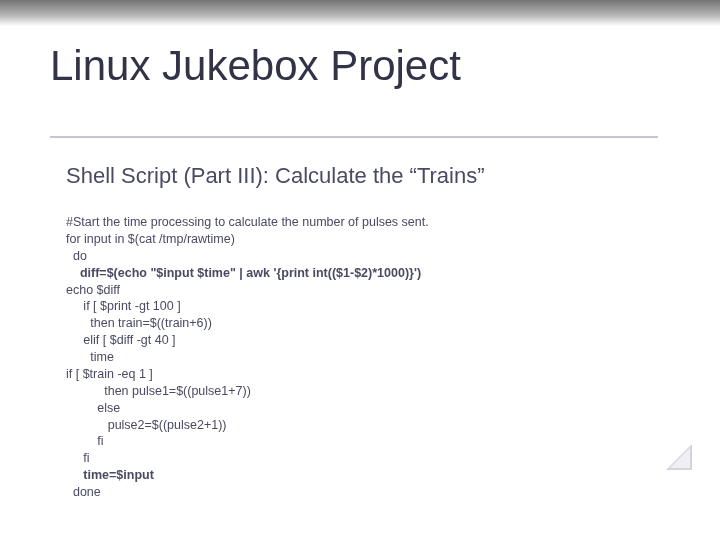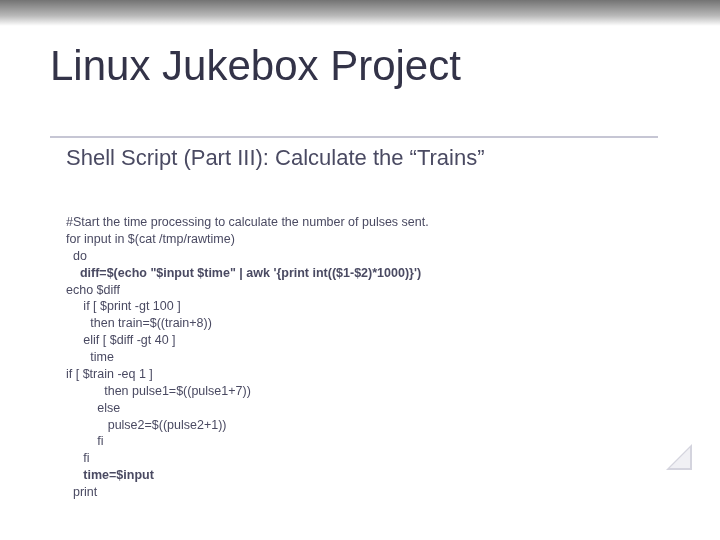--- a/index.html
+++ b/index.html
@@ -1,45 +1,45 @@
 <!DOCTYPE html>
 <html><head>
 <meta charset="utf-8">
 <style>
   html,body{margin:0;padding:0;width:720px;height:540px;background:#fff;font-family:Verdana,Geneva,sans-serif;color:#3a3a5a;overflow:hidden}
   .slide{position:relative;width:720px;height:494px;box-sizing:border-box}
   .shadow-bar{position:absolute;top:0;left:0;right:0;height:26px;background:linear-gradient(to bottom,rgba(0,0,0,0.55),rgba(0,0,0,0.28) 60%,rgba(0,0,0,0) 100%)}
   .title{position:absolute;left:50px;top:42px;font-size:42px;font-weight:400;letter-spacing:0px;color:#333348}
   .rule{position:absolute;left:50px;top:136px;width:608px;height:0;border-top:2px solid #c6c6d4}
-  .subtitle{position:absolute;left:66px;top:145px;font-size:22px;color:#4a4a62}
+  .subtitle{position:absolute;left:66px;top:163px;font-size:22px;color:#4a4a62}
   .code{position:absolute;left:66px;top:214px;font-size:12.5px;line-height:1.35;color:#4a4a62;white-space:pre}
   .code b{font-weight:700}
   .corner{position:absolute;right:28px;bottom:24px;width:26px;height:26px}
   .corner::before{content:"";position:absolute;right:0;bottom:0;width:0;height:0;border-left:26px solid transparent;border-bottom:26px solid #d4d4de}
   .corner::after{content:"";position:absolute;right:0;bottom:0;width:0;height:0;border-left:26px solid transparent;border-bottom:26px solid #f0f0f4;transform:translate(-2px,-2px) scale(.78);transform-origin:right bottom}
 </style>
 </head>
 <body>
 
 <div class="slide">
   <div class="shadow-bar"></div>
   <div class="title">Linux Jukebox Project</div>
   <div class="rule"></div>
   <div class="subtitle">Shell Script (Part III): Calculate the “Trains”</div>
   <div class="code"><span>#Start the time processing to calculate the number of pulses sent.</span>
 <span>for input in $(cat /tmp/rawtime)</span>
 <span>  do</span>
 <b>    diff=$(echo "$input $time" | awk '{print int(($1-$2)*1000)}')</b>
 <span>echo $diff</span>
 <span>     if [ $print -gt 100 ]</span>
-<span>       then train=$((train+8))</span>
+<span>       then train=$((train+6))</span>
 <span>     elif [ $diff -gt 40 ]</span>
 <span>       time</span>
 <span>if [ $train -eq 1 ]</span>
 <span>           then pulse1=$((pulse1+7))</span>
 <span>         else</span>
 <span>            pulse2=$((pulse2+1))</span>
 <span>         fi</span>
 <span>     fi</span>
 <b>     time=$input</b>
-<span>  print</span></div>
+<span>  done</span></div>
   <div class="corner"></div>
 </div>
 
 </body></html>

